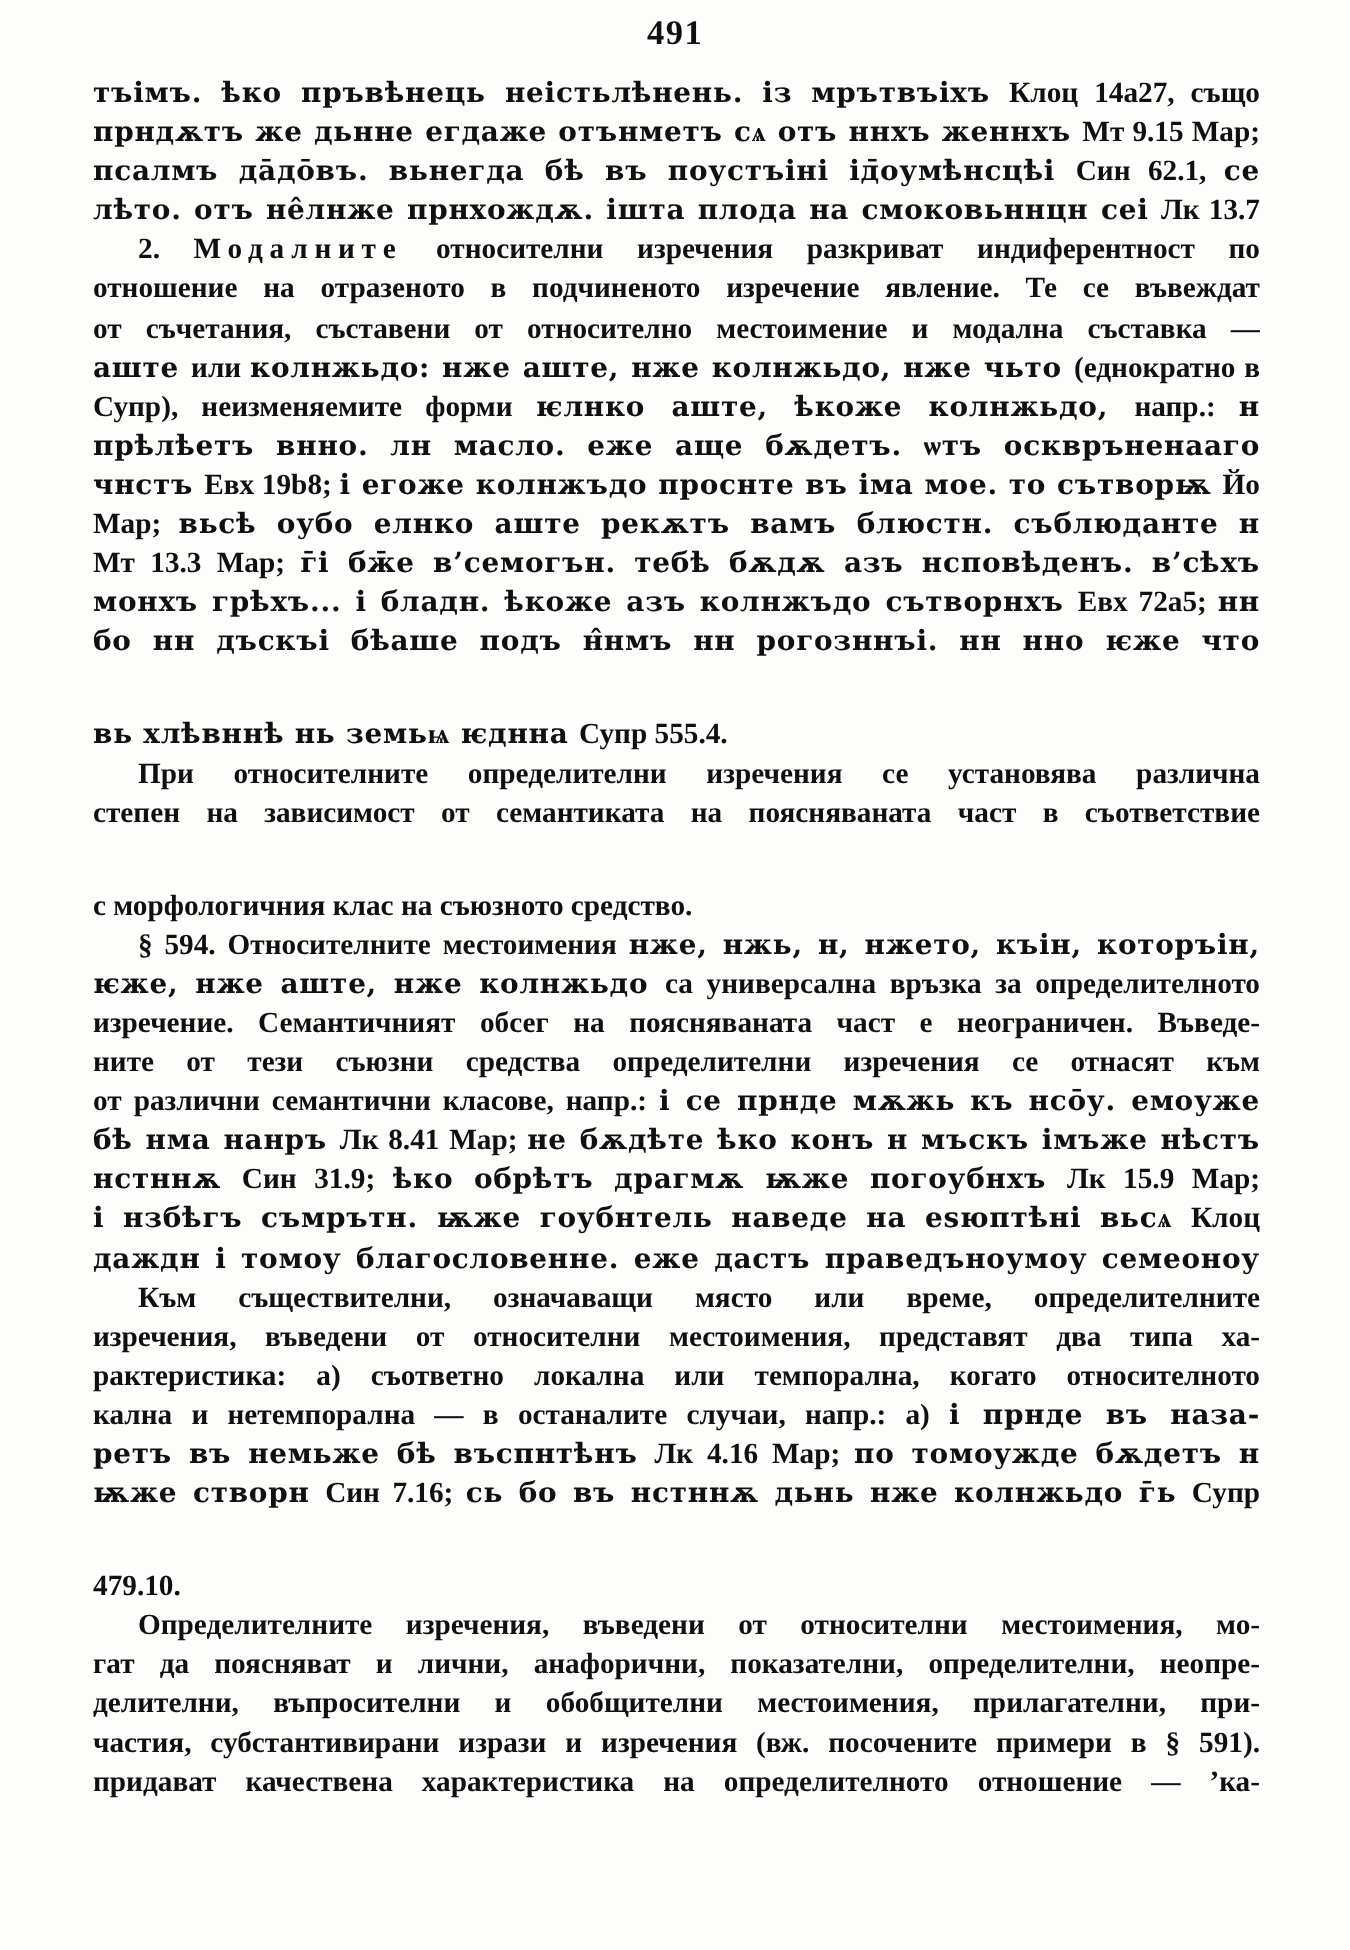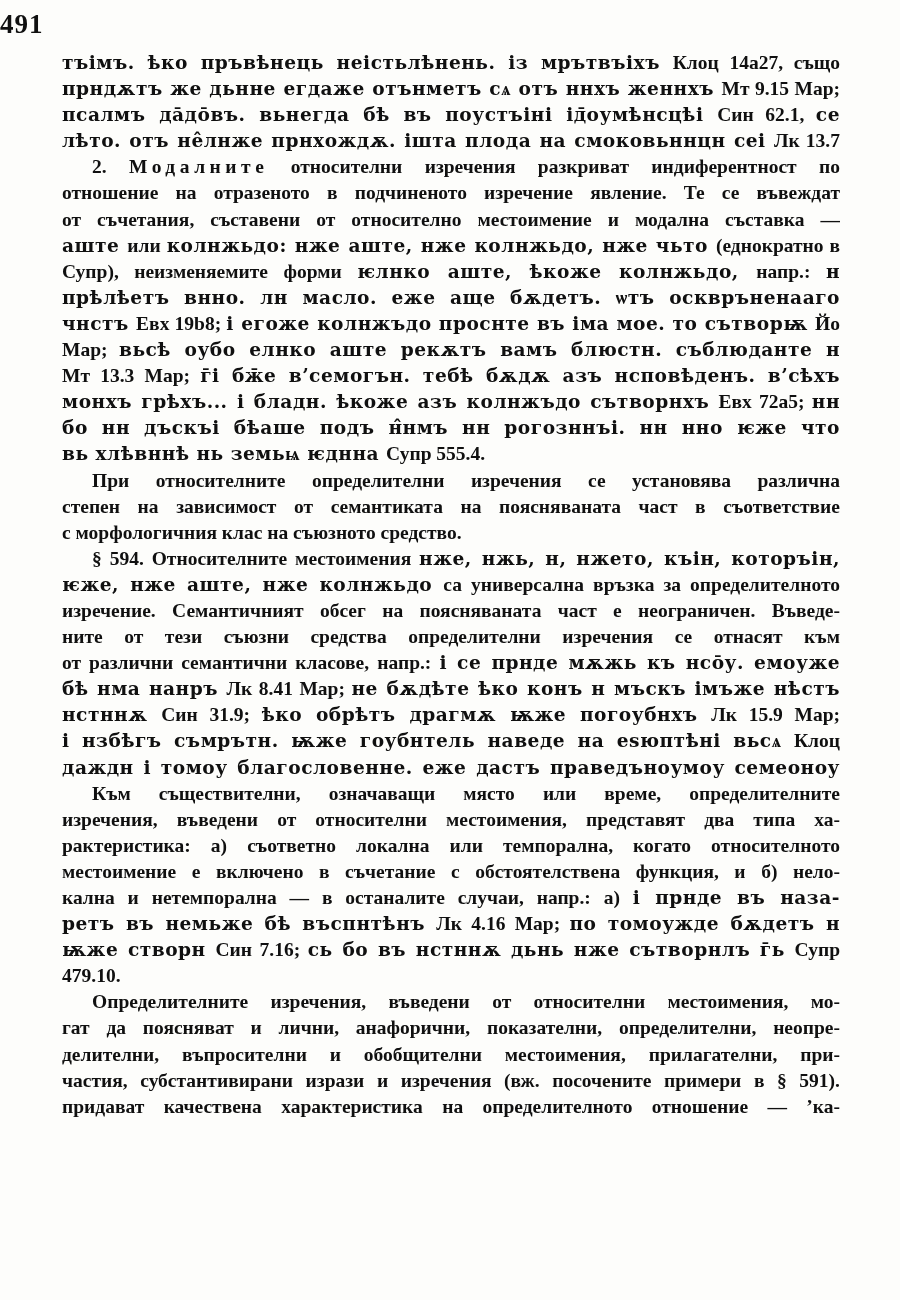--- a/index.html
+++ b/index.html
@@ -27,36 +27,37 @@
     font-size: 19.5px;
     line-height: 26.1px;
     height: 26.1px;
     overflow: hidden;
     text-align: justify;
     text-align-last: justify;
     text-justify: inter-word;
     white-space: normal;
   }
   .line.indent { text-indent: 30px; }
-  .line.short { text-align-last: left; }
+  .line.short { text-align-last: left; margin-top: 36px; }
   
   .m { font-family: "Liberation Serif", serif; }
   
   .o {
     font-family: "DejaVu Serif", serif;
     font-size: 18.6px;
     letter-spacing: 0.5px;
   }
   
   .sp { letter-spacing: 4.5px; }
   .page-num {
     margin-top: 9px;
+    text-align: center;
     font-family: "Liberation Serif", serif;
     font-weight: 700;
-    font-size: 27px;
+    font-size: 23px;
     letter-spacing: 1px;
     color: var(--ink, #101010);
   }
 </style>
 </head>
 <body>
 
 <div class="page">
   <div class="text-block">
       <div class="line"><span class="o">тъімъ. ѣко пръвѣнець неістьлѣнень. із мрътвъіхъ </span><span class="m">Клоц 14а27, също Супр</span></div>
@@ -83,24 +84,23 @@
       <div class="line"><span class="m">изречение. Семантичният обсег на поясняваната част е неограничен. Въведе-</span></div>
       <div class="line"><span class="m">ните от тези съюзни средства определителни изречения се отнасят към</span></div>
       <div class="line"><span class="m">от различни семантични класове, напр.: </span><span class="o">і се прнде мѫжь къ нсо̄у. емоуже</span></div>
       <div class="line"><span class="o">бѣ нма нанръ </span><span class="m">Лк 8.41 Мар; </span><span class="o">не бѫдѣте ѣко конъ н мъскъ імъже нѣстъ</span></div>
       <div class="line"><span class="o">нстннѫ </span><span class="m">Син 31.9; </span><span class="o">ѣко обрѣтъ драгмѫ ѭже погоубнхъ </span><span class="m">Лк 15.9 Мар;</span></div>
       <div class="line"><span class="o">і нзбѣгъ съмрътн. ѭже гоубнтель наведе на еѕюптѣні вьсѧ </span><span class="m">Клоц 6b34;</span></div>
       <div class="line"><span class="o">даждн і томоу благословенне. еже дастъ праведъноумоу семеоноу </span></div>
       <div class="line indent"><span class="m">Към съществителни, означаващи място или време, определителните</span></div>
       <div class="line"><span class="m">изречения, въведени от относителни местоимения, представят два типа ха-</span></div>
       <div class="line"><span class="m">рактеристика: а) съответно локална или темпорална, когато относителното</span></div>
-      <div class="line"><span class="m">местоимение е включено в съчетание с обстоятелствена функция, и б) нело-</span></div>
       <div class="line"><span class="m">кална и нетемпорална — в останалите случаи, напр.: а) </span><span class="o">і прнде въ наза-</span></div>
       <div class="line"><span class="o">ретъ въ немьже бѣ въспнтѣнъ </span><span class="m">Лк 4.16 Мар; </span><span class="o">по томоужде бѫдетъ н денъ.</span></div>
-      <div class="line"><span class="o">ѭже створн </span><span class="m">Син 7.16; </span><span class="o">сь бо въ нстннѫ дьнь нже сътворнлъ г̄ь </span><span class="m">Супр</span></div>
+      <div class="line"><span class="o">ѭже створн </span><span class="m">Син 7.16; </span><span class="o">сь бо въ нстннѫ дьнь нже колнжьдо г̄ь </span><span class="m">Супр</span></div>
       <div class="line short"><span class="m">479.10.</span></div>
       <div class="line indent"><span class="m">Определителните изречения, въведени от относителни местоимения, мо-</span></div>
       <div class="line"><span class="m">гат да поясняват и лични, анафорични, показателни, определителни, неопре-</span></div>
       <div class="line"><span class="m">делителни, въпросителни и обобщителни местоимения, прилагателни, при-</span></div>
       <div class="line"><span class="m">частия, субстантивирани изрази и изречения (вж. посочените примери в § 591).</span></div>
       <div class="line"><span class="m">придават качествена характеристика на определителното отношение — ’ка-</span></div>
     </div>
   <div class="page-num">491</div>
 </div>
 

